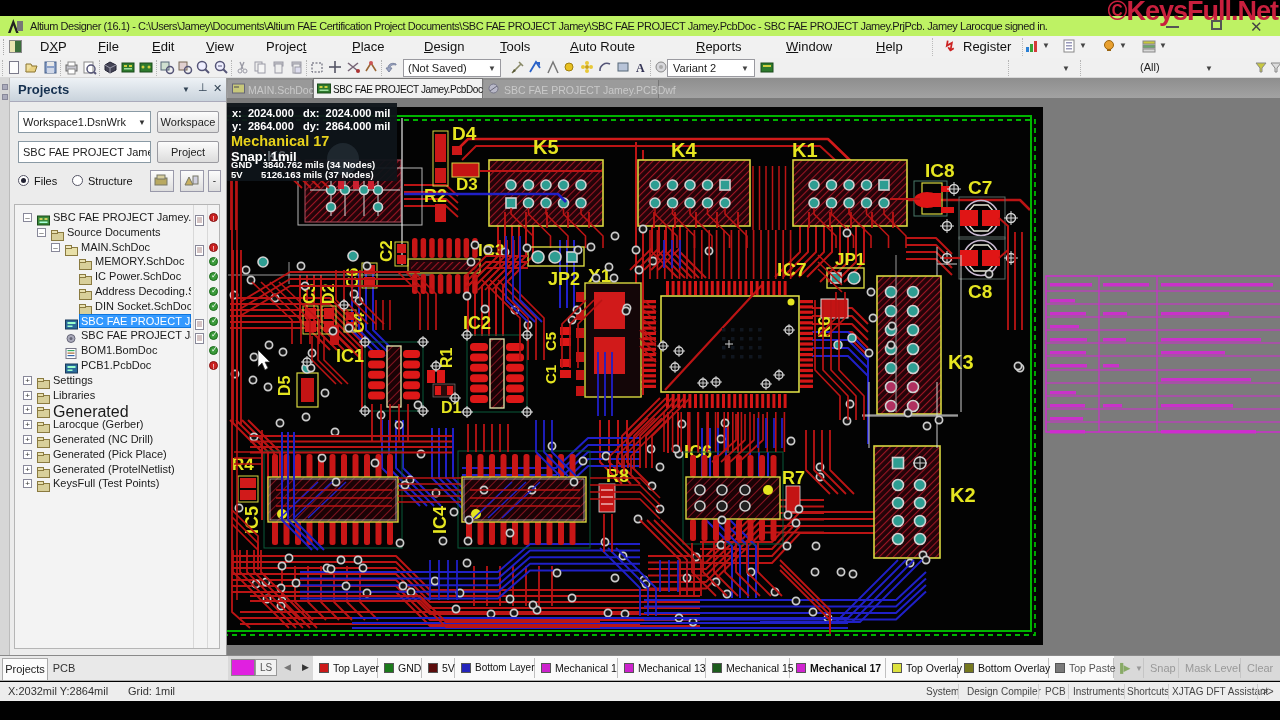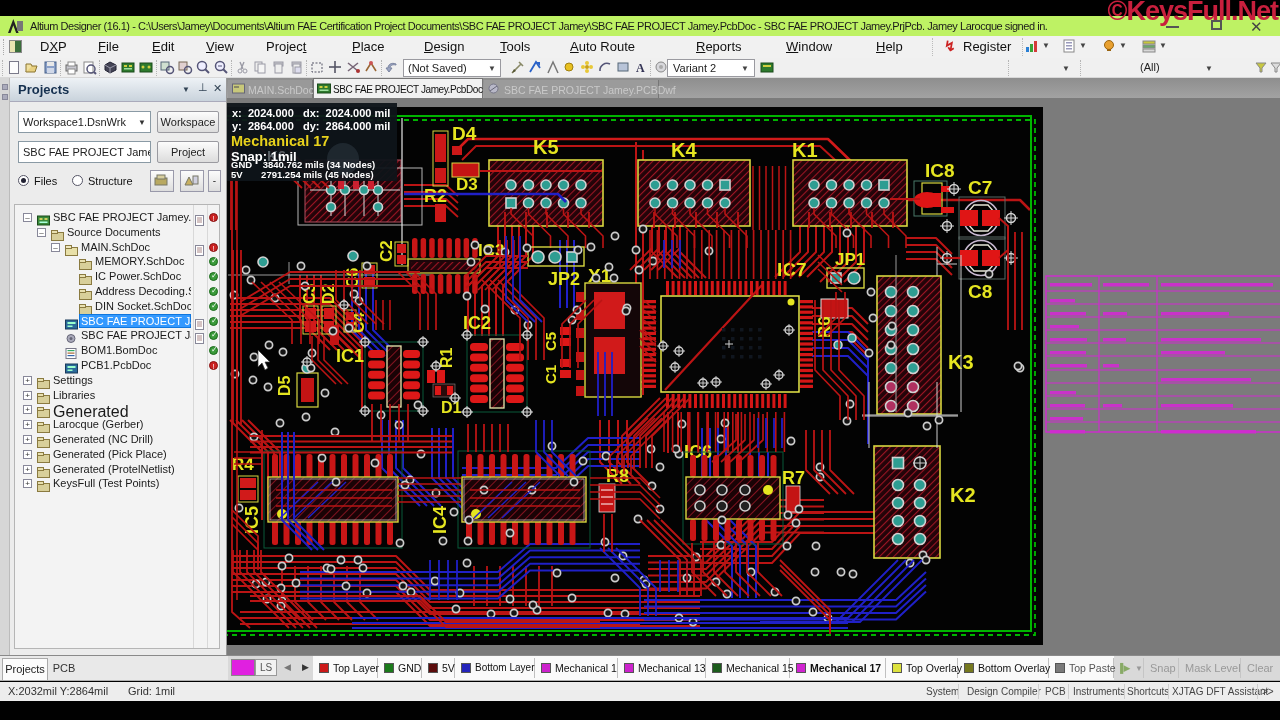--- a/index.html
+++ b/index.html
@@ -1569,21 +1569,21 @@
   </svg>
 
 <div class="abs" style="left:227px;top:103px;width:170px;height:78px;background:rgba(14,20,26,0.94);color:#fff;z-index:20">
   <div class="abs" style="left:5px;top:4px;font-size:11px;font-weight:bold;white-space:pre">x:  2024.000   dx:  2024.000 mil</div>
   <div class="abs" style="left:5px;top:17px;font-size:11px;font-weight:bold;white-space:pre">y:  2864.000   dy:  2864.000 mil</div>
   <div class="abs" style="left:4px;top:30px;font-size:14.5px;font-weight:bold;color:#e8d21c">Mechanical 17</div>
   <div class="abs" style="left:40px;top:44px;font-size:15px;font-weight:bold;color:rgba(160,170,175,0.5)">K6</div>
   <div class="abs" style="left:100px;top:40px;width:32px;height:32px;border-radius:50%;background:rgba(150,180,200,0.13)"></div>
   <div class="abs" style="left:4px;top:46px;font-size:13px;font-weight:bold">Snap: 1mil</div>
   <div class="abs" style="left:4px;top:56px;font-size:9.5px;font-weight:bold;white-space:pre">GND    3840.762 mils (34 Nodes)</div>
-  <div class="abs" style="left:4px;top:66px;font-size:9.5px;font-weight:bold;white-space:pre">5V       2791.254 mils (45 Nodes)</div>
+  <div class="abs" style="left:4px;top:66px;font-size:9.5px;font-weight:bold;white-space:pre">5V       5126.163 mils (37 Nodes)</div>
 </div>
 
 <div class="abs" style="left:0;top:655px;width:1280px;height:26px;background:#e9e9e9;border-top:1px solid #8a8a8a;border-bottom:1px solid #b0b0b0">
   <div class="abs" style="left:2px;top:2px;width:46px;height:22px;background:#fcfcfc;border:1px solid #aaa;border-bottom:none;font-size:11px;color:#222;text-align:center;padding-top:4px">Projects</div>
   <div class="abs" style="left:49px;top:4px;width:30px;height:20px;font-size:11px;color:#333;text-align:center;padding-top:2px">PCB</div>
   <div class="abs" style="left:228px;top:0;width:1052px;height:24px;background:#d9d9d9">
     <div class="abs" style="left:3px;top:3px;width:24px;height:17px;background:#e020e0;border:1px solid #888"></div>
     <div class="abs" style="left:27px;top:3px;width:22px;height:17px;background:#f2f2f2;border:1px solid #999;font-size:10px;color:#555;text-align:center;padding-top:2px">LS</div>
     <div class="abs" style="left:56px;top:6px;font-size:9px;color:#777">◀</div>
     <div class="abs" style="left:74px;top:6px;font-size:9px;color:#333">▶</div>

